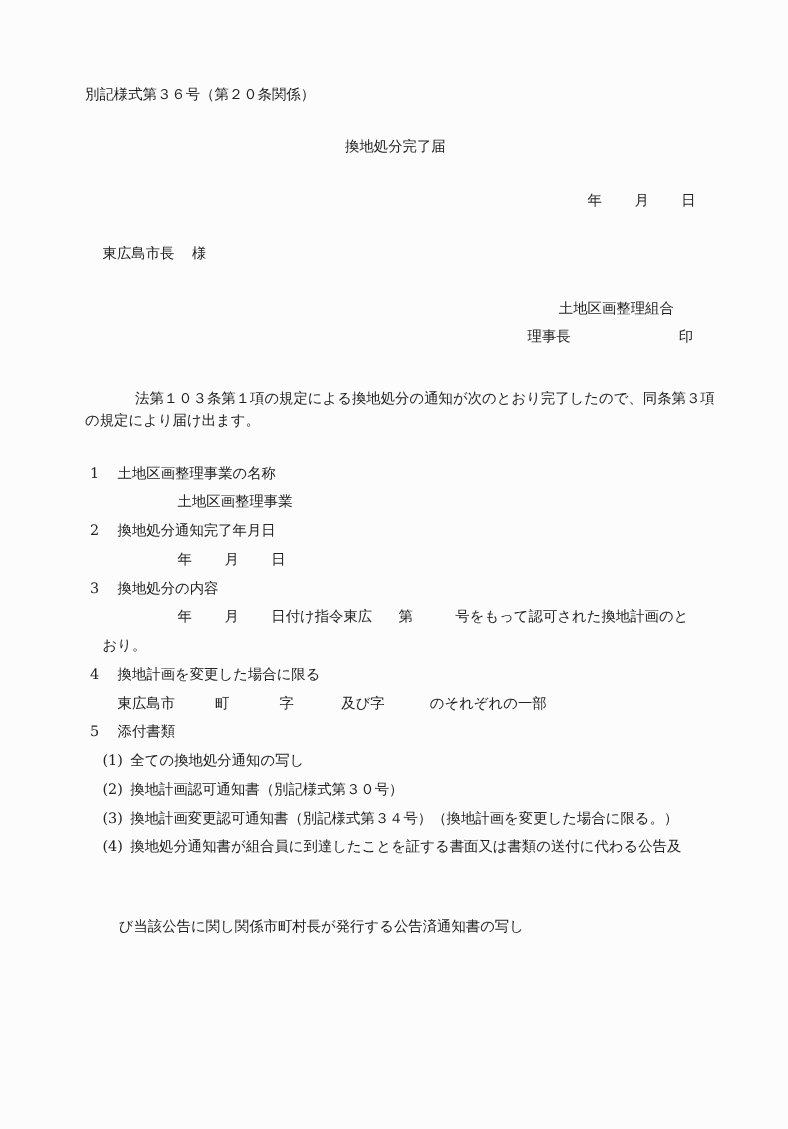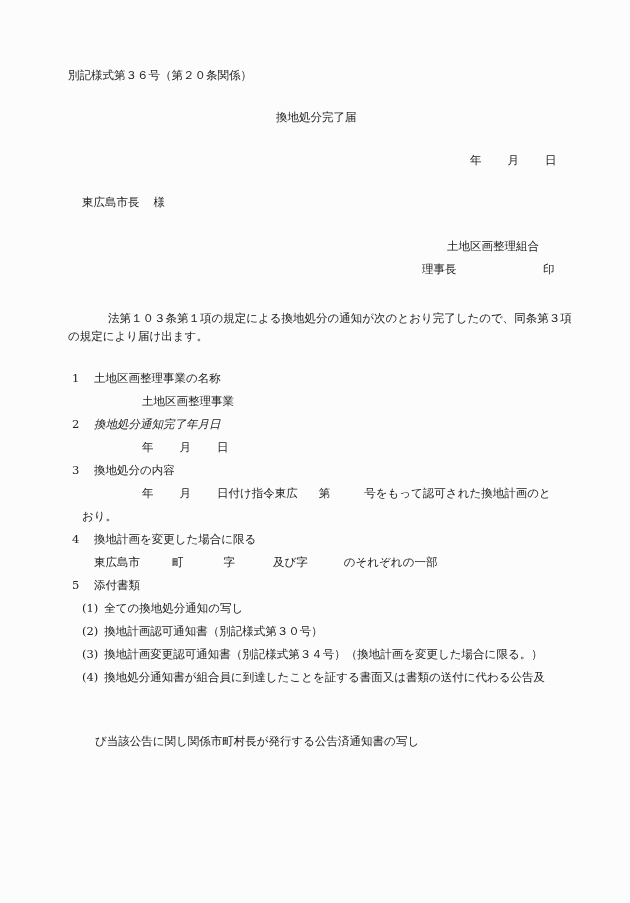--- a/index.html
+++ b/index.html
@@ -32,21 +32,21 @@
   <div class="ln" style="left:543px;top:262px;">印</div>
 
   <div class="ln" style="left:82px;top:311px;margin-left:26px;">法第１０３条第１項の規定による換地処分の通知が次のとおり完了したので、同条第３項</div>
   <div class="ln" style="left:68px;top:329px;">の規定により届け出ます。</div>
 
   <div class="ln" style="left:72px;top:371px;">1</div>
   <div class="ln" style="left:94px;top:371px;">土地区画整理事業の名称</div>
   <div class="ln" style="left:142px;top:394px;">土地区画整理事業</div>
 
   <div class="ln" style="left:72px;top:417px;">2</div>
-  <div class="ln" style="left:94px;top:417px;font-style:italic;">換地処分通知完了年月日</div>
+  <div class="ln" style="left:94px;top:417px;">換地処分通知完了年月日</div>
   <div class="ln" style="left:142px;top:440px;">
     <span>年</span><span class="gap" style="width:26px"></span><span>月</span><span class="gap" style="width:26px"></span><span>日</span>
   </div>
 
   <div class="ln" style="left:72px;top:463px;">3</div>
   <div class="ln" style="left:94px;top:463px;">換地処分の内容</div>
   <div class="ln" style="left:142px;top:486px;">
     <span>年</span><span class="gap" style="width:26px"></span><span>月</span><span class="gap" style="width:26px"></span><span>日付け指令東広</span><span class="gap" style="width:21px"></span><span>第</span><span class="gap" style="width:34px"></span><span>号をもって認可された換地計画のと</span>
   </div>
   <div class="ln" style="left:82px;top:509px;">おり。</div>

